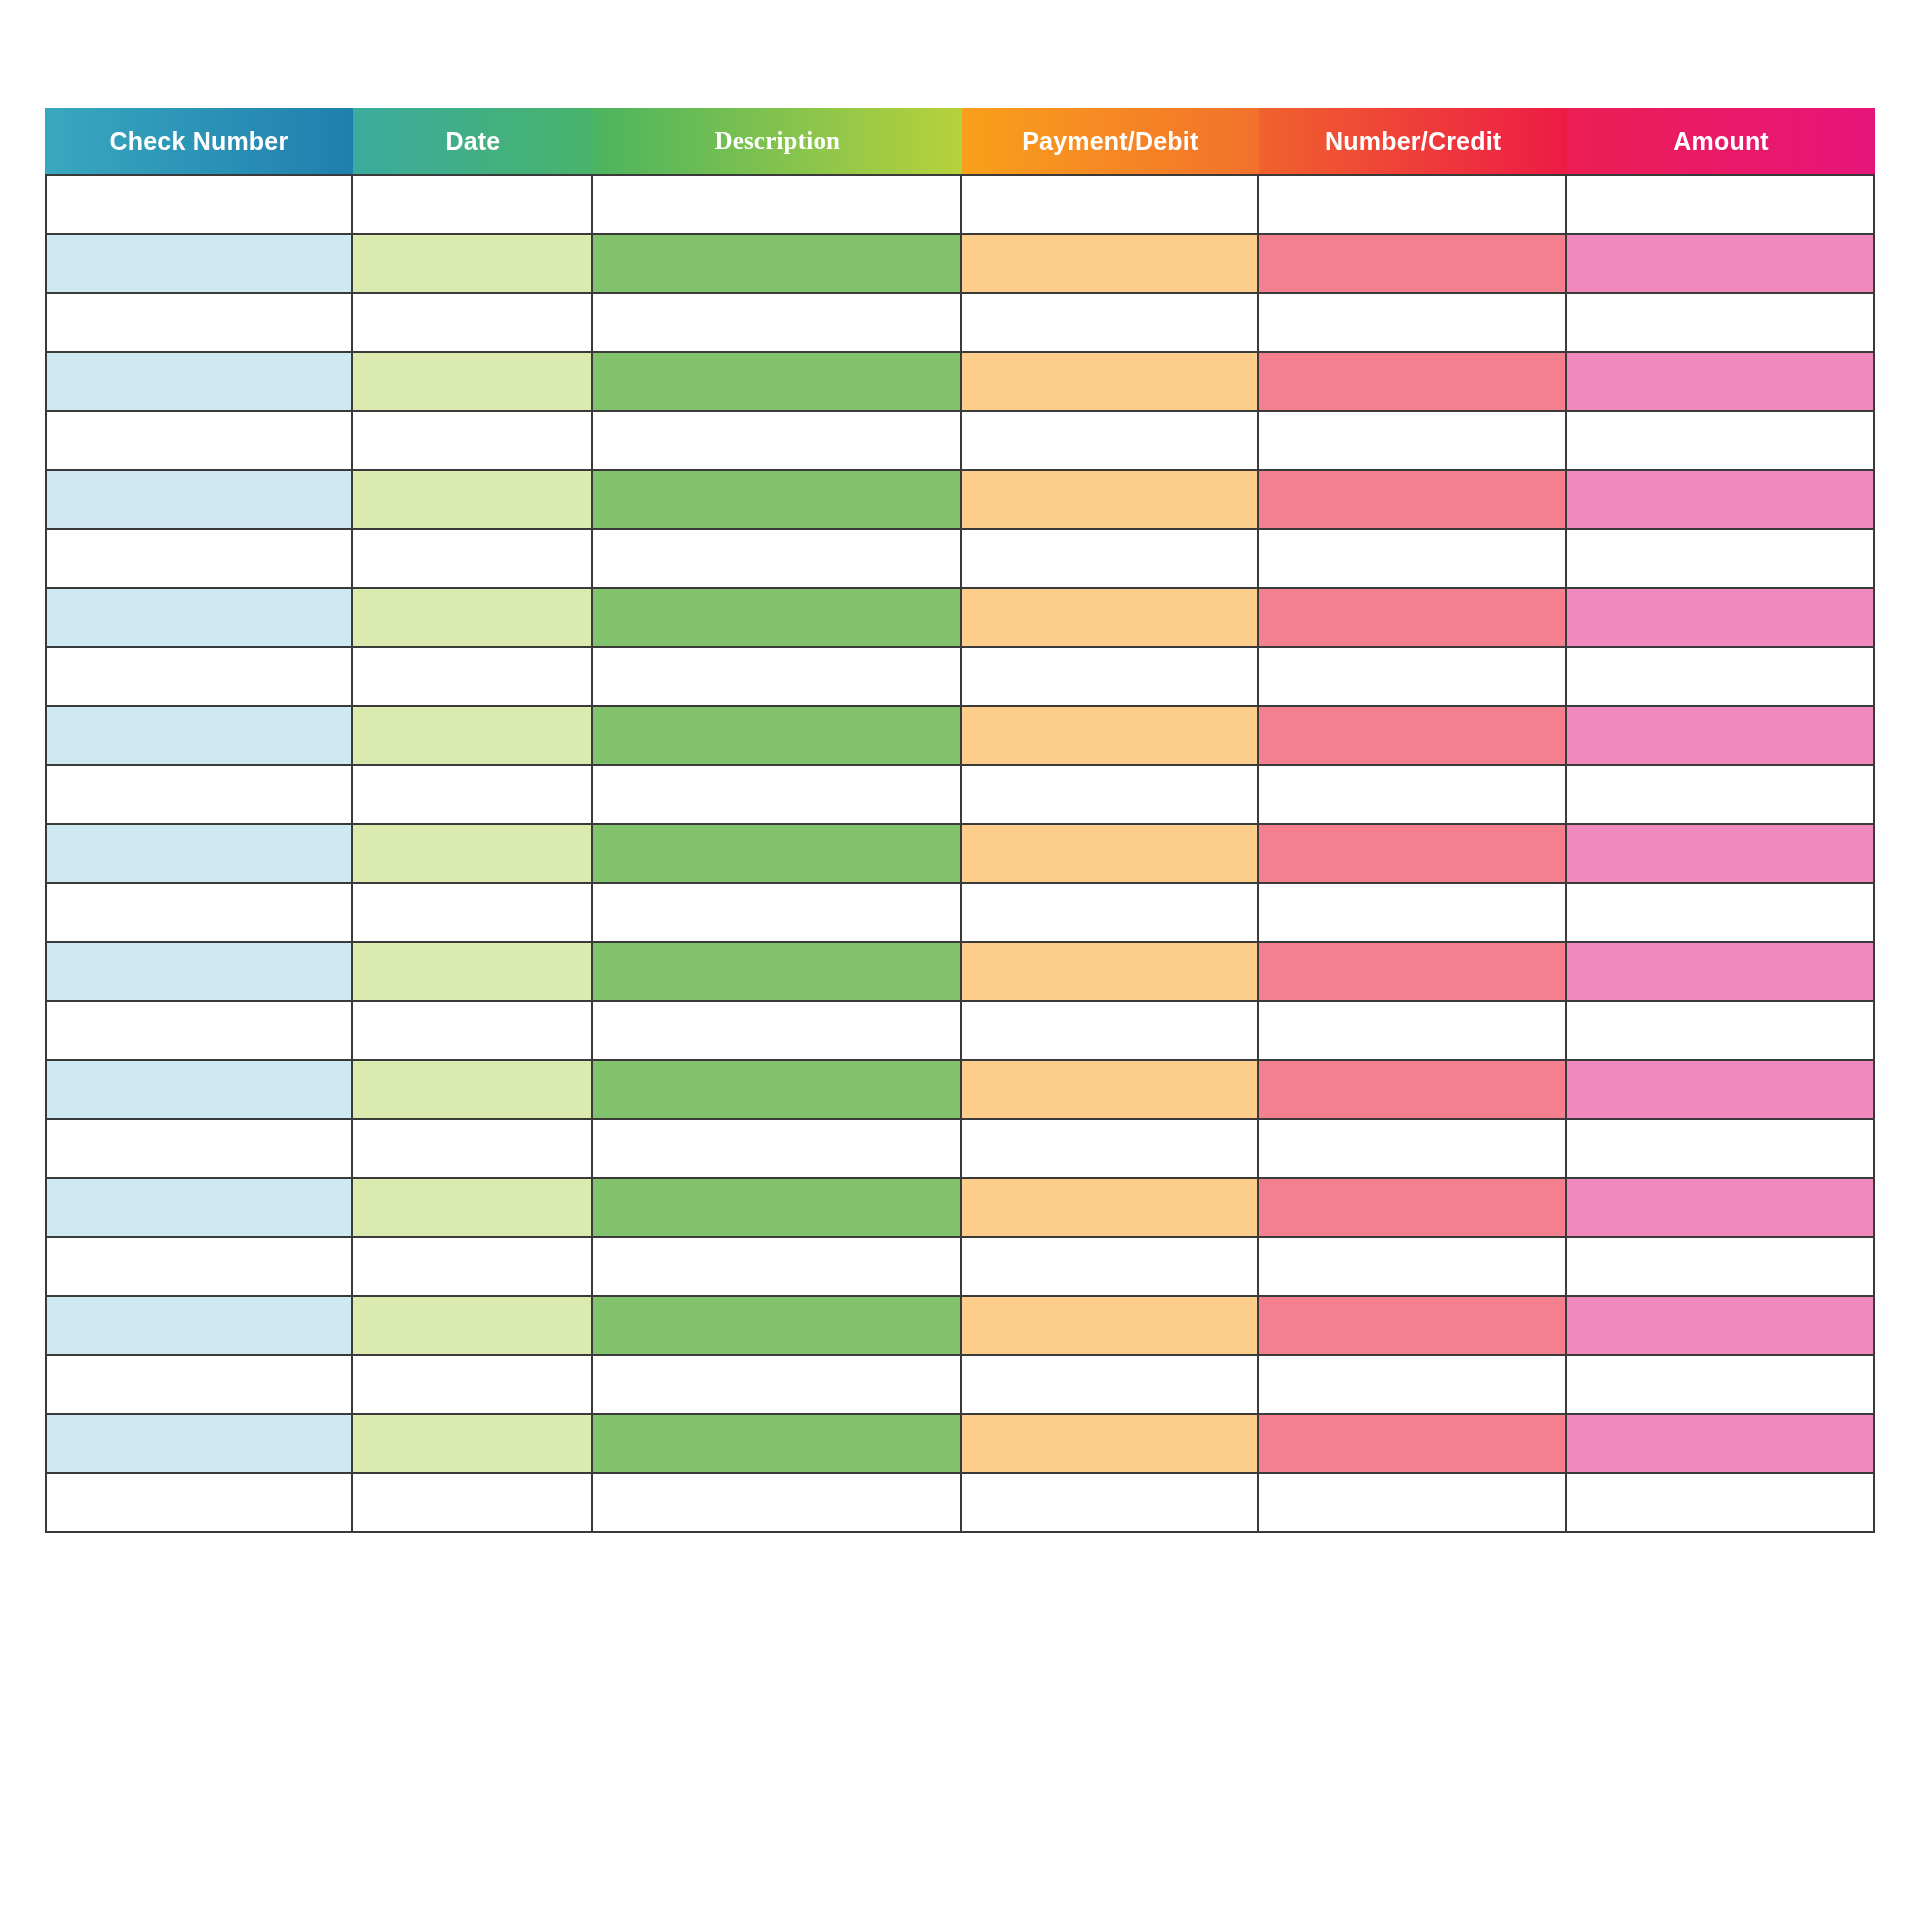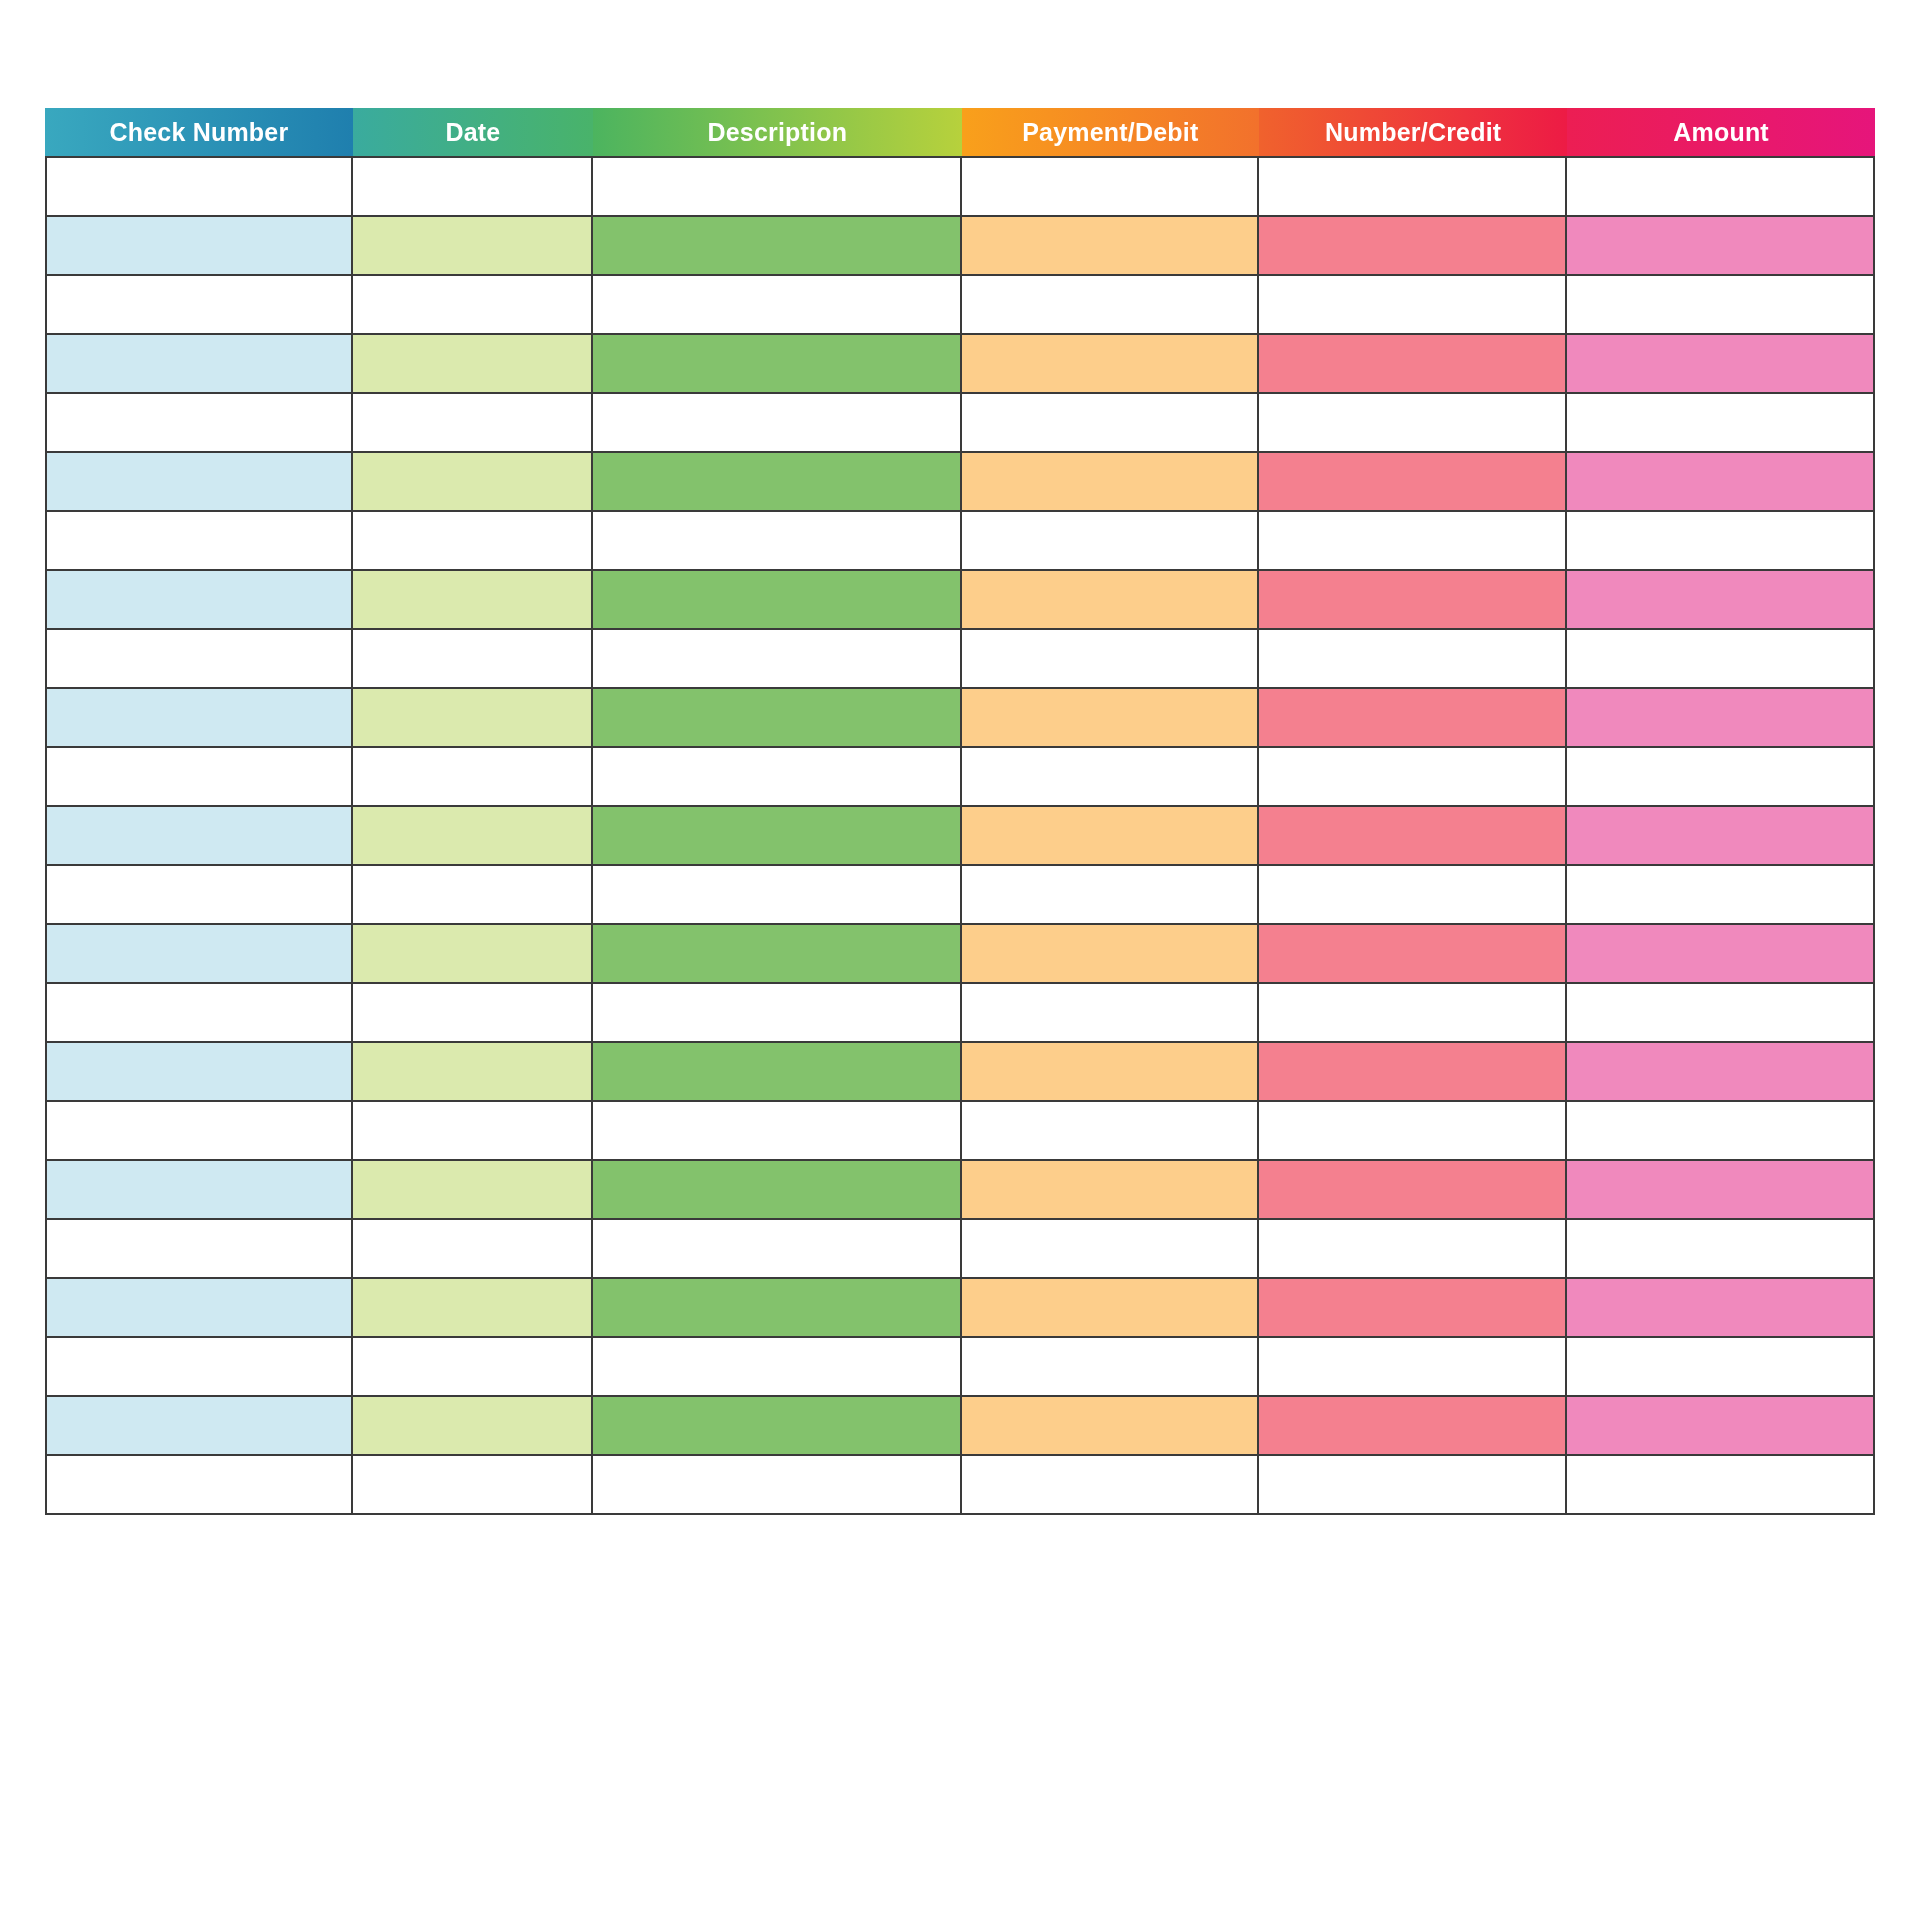--- a/index.html
+++ b/index.html
@@ -26,35 +26,35 @@
     width: 1830px;
   }
   table.register col.c-check { width: 305px; }
   table.register col.c-date { width: 238px; }
   table.register col.c-desc { width: 365px; }
   table.register col.c-pay { width: 295px; }
   table.register col.c-dep { width: 305px; }
   table.register col.c-amt { width: 305px; }
 
   thead th {
-    height: 48px;
+    height: 66px;
     color: #ffffff;
     font-size: 25px;
     font-weight: bold;
     letter-spacing: 0.2px;
     text-align: center;
     vertical-align: middle;
     padding: 0;
     border: 0;
     white-space: nowrap;
   }
   
   th.h-check  { background: linear-gradient(90deg, #39a8bf 0%, #1f7fae 100%); }
   th.h-date   { background: linear-gradient(90deg, #3aab9e 0%, #49b36a 100%); margin-top: 28px; }
-  th.h-desc   { background: linear-gradient(90deg, #4cb45f 0%, #b7d13c 100%); }
+  th.h-desc   { background: linear-gradient(90deg, #4cb45f 0%, #b7d13c 100%); font-family: Liberation Serif, serif; }
   th.h-pay    { background: linear-gradient(90deg, #f9a01b 0%, #f2712c 100%); margin-top: 36px; }
   th.h-dep    { background: linear-gradient(90deg, #f0622d 0%, #ed1b45 100%); }
   th.h-amt    { background: linear-gradient(90deg, #ec1e53 0%, #e6157b 100%); }
 
   tbody td {
     height: 57px;
     padding: 0;
     border-right: 2px solid #3a3a3a;
     border-bottom: 2px solid #3a3a3a;
     background: #ffffff;

